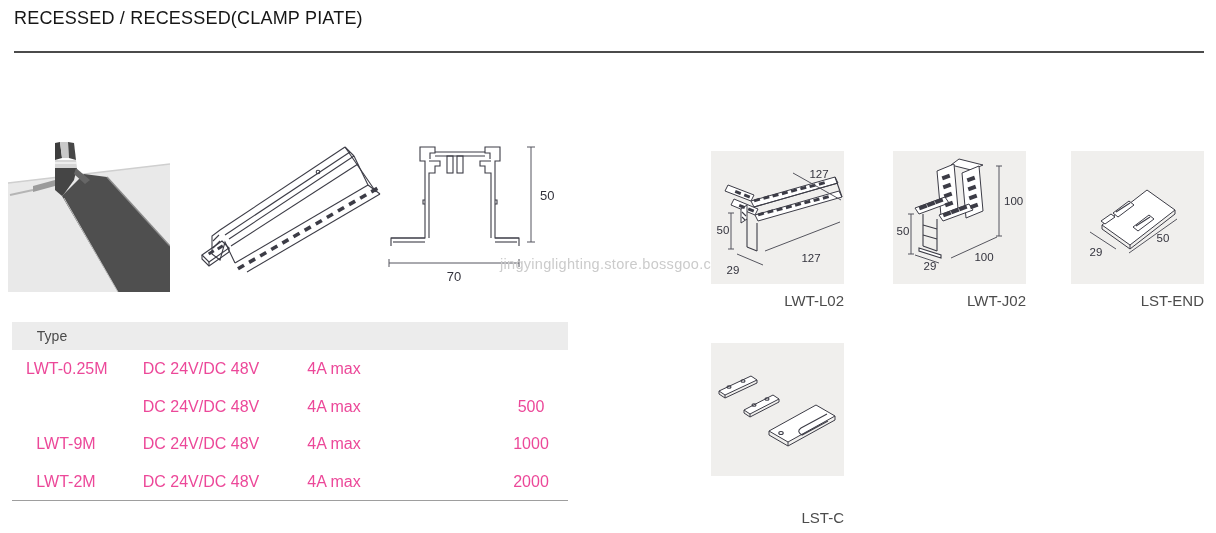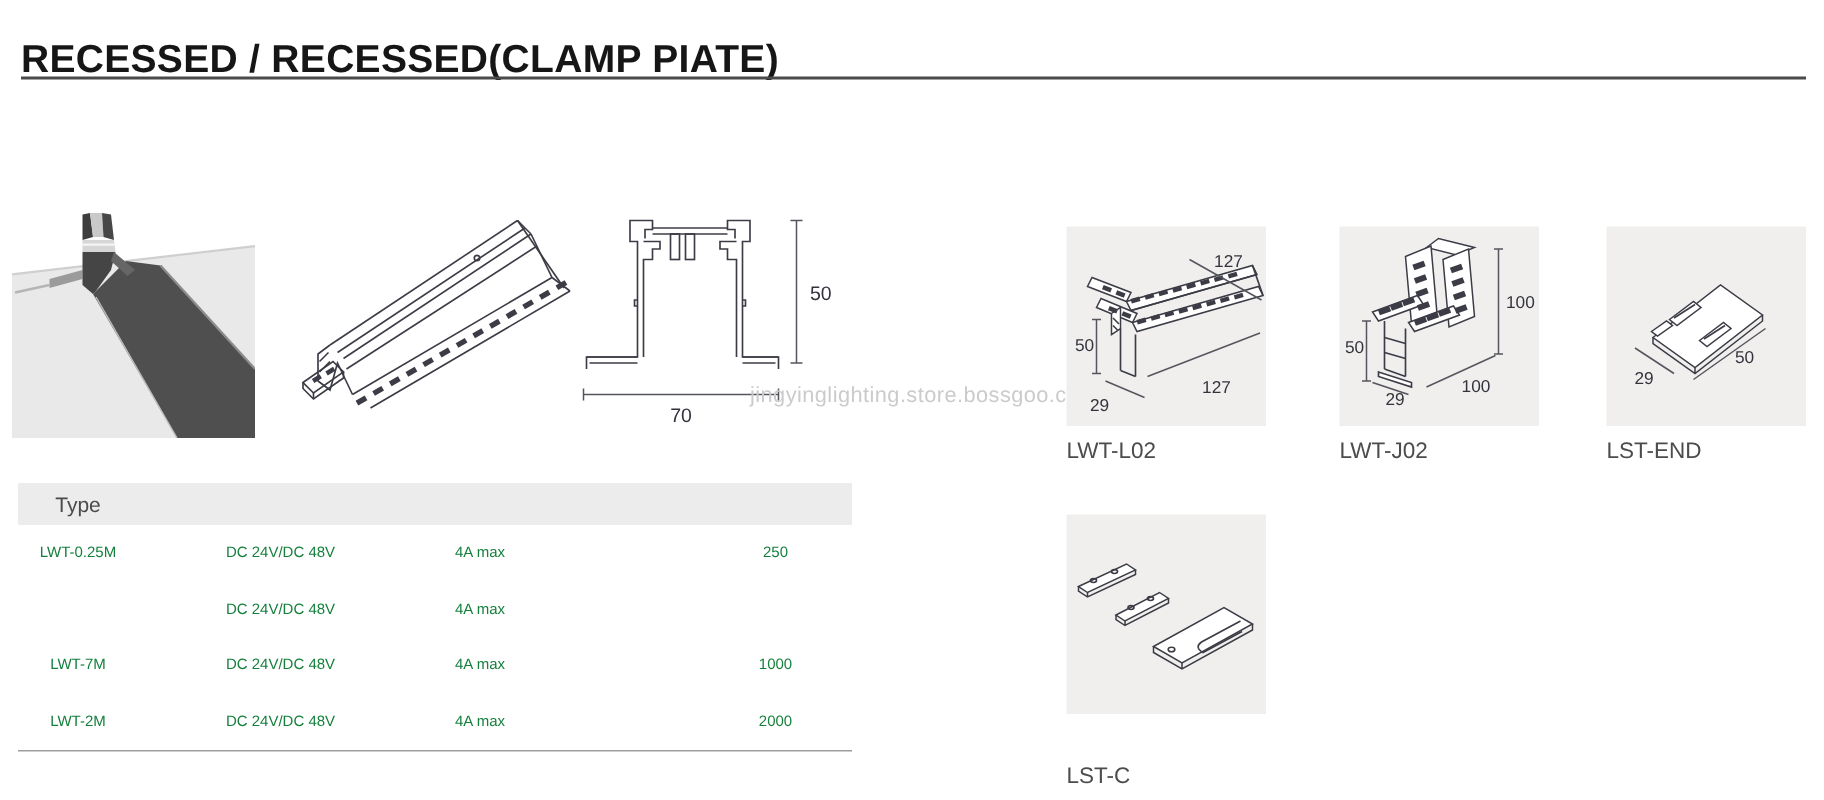--- a/index.html
+++ b/index.html
@@ -1,31 +1,31 @@
 <!DOCTYPE html>
 <html><head>
 <meta charset="utf-8">
 <style>
   html,body{margin:0;padding:0;background:#fff;}
   #page{position:relative;width:1216px;height:533px;background:#fff;overflow:hidden;
         font-family:"Liberation Sans",sans-serif;}
   .abs{position:absolute;}
-  #title{left:14px;top:24px;font-size:26px;font-weight:700;color:#161616;letter-spacing:.2px;}
+  #title{left:14px;top:8px;font-size:18px;font-weight:400;color:#161616;letter-spacing:.2px;}
   #rule{left:14px;top:51px;width:1190px;height:0;border-top:2px solid #4b4b4b;}
   #watermark{left:500px;top:256px;font-size:14.5px;color:#cbcbcb;letter-spacing:.3px;white-space:nowrap;}
   .acc-box{width:133px;height:133px;background:#f0efed;}
-  .acc-label{width:133px;text-align:left;font-size:15px;color:#4c4c4c;}
+  .acc-label{width:133px;text-align:right;font-size:15px;color:#4c4c4c;}
   
   #spec{left:12px;top:322px;width:556px;height:178px;}
   #spec .hdr-bg{position:absolute;left:0;top:0;width:556px;height:28px;background:#ececec;}
   #spec .btm-line{position:absolute;left:0;top:178px;width:556px;border-top:1px solid #9e9e9e;}
   .trow{position:absolute;left:0;width:448px;}
   .trow.head{top:0;height:28px;line-height:28px;font-size:14px;color:#4b4b4b;}
   .trow.r0{top:28px;}.trow.r1{top:65.5px;}.trow.r2{top:103px;}.trow.r3{top:140.5px;}
-  .trow.data{height:37.5px;line-height:37.5px;font-size:10px;color:#15803d;}
+  .trow.data{height:37.5px;line-height:37.5px;font-size:16px;color:#ec4899;margin-left:14px;}
   .cell{position:absolute;top:0;text-align:center;white-space:nowrap;}
   .c1{left:0;width:80px;}.c2{left:95px;width:160px;}.c3{left:233px;width:150px;}.c4{left:430px;width:150px;}
   svg text{font-family:"Liberation Sans",sans-serif;fill:#33333d;}
   svg .ln{stroke:#3c3c46;stroke-width:1.1;fill:none;}
   svg .lnf{stroke:#3c3c46;stroke-width:1;fill:#fff;}
   svg .dim{stroke:#55555e;stroke-width:1;fill:none;}
 </style>
 </head>
 <body>
 
@@ -125,28 +125,28 @@
 
   <div class="abs" id="spec">
     <div class="hdr-bg"></div>
     <div class="trow head">
       <span class="cell c1">Type</span>
     </div>
     <div class="trow data r0">
       <span class="cell c1">LWT-0.25M</span>
       <span class="cell c2">DC 24V/DC 48V</span>
       <span class="cell c3">4A max</span>
-      <span class="cell c4">250</span>
     </div>
     <div class="trow data r1">
       <span class="cell c2">DC 24V/DC 48V</span>
       <span class="cell c3">4A max</span>
+      <span class="cell c4">500</span>
     </div>
     <div class="trow data r2">
-      <span class="cell c1">LWT-7M</span>
+      <span class="cell c1">LWT-9M</span>
       <span class="cell c2">DC 24V/DC 48V</span>
       <span class="cell c3">4A max</span>
       <span class="cell c4">1000</span>
     </div>
     <div class="trow data r3">
       <span class="cell c1">LWT-2M</span>
       <span class="cell c2">DC 24V/DC 48V</span>
       <span class="cell c3">4A max</span>
       <span class="cell c4">2000</span>
     </div>

